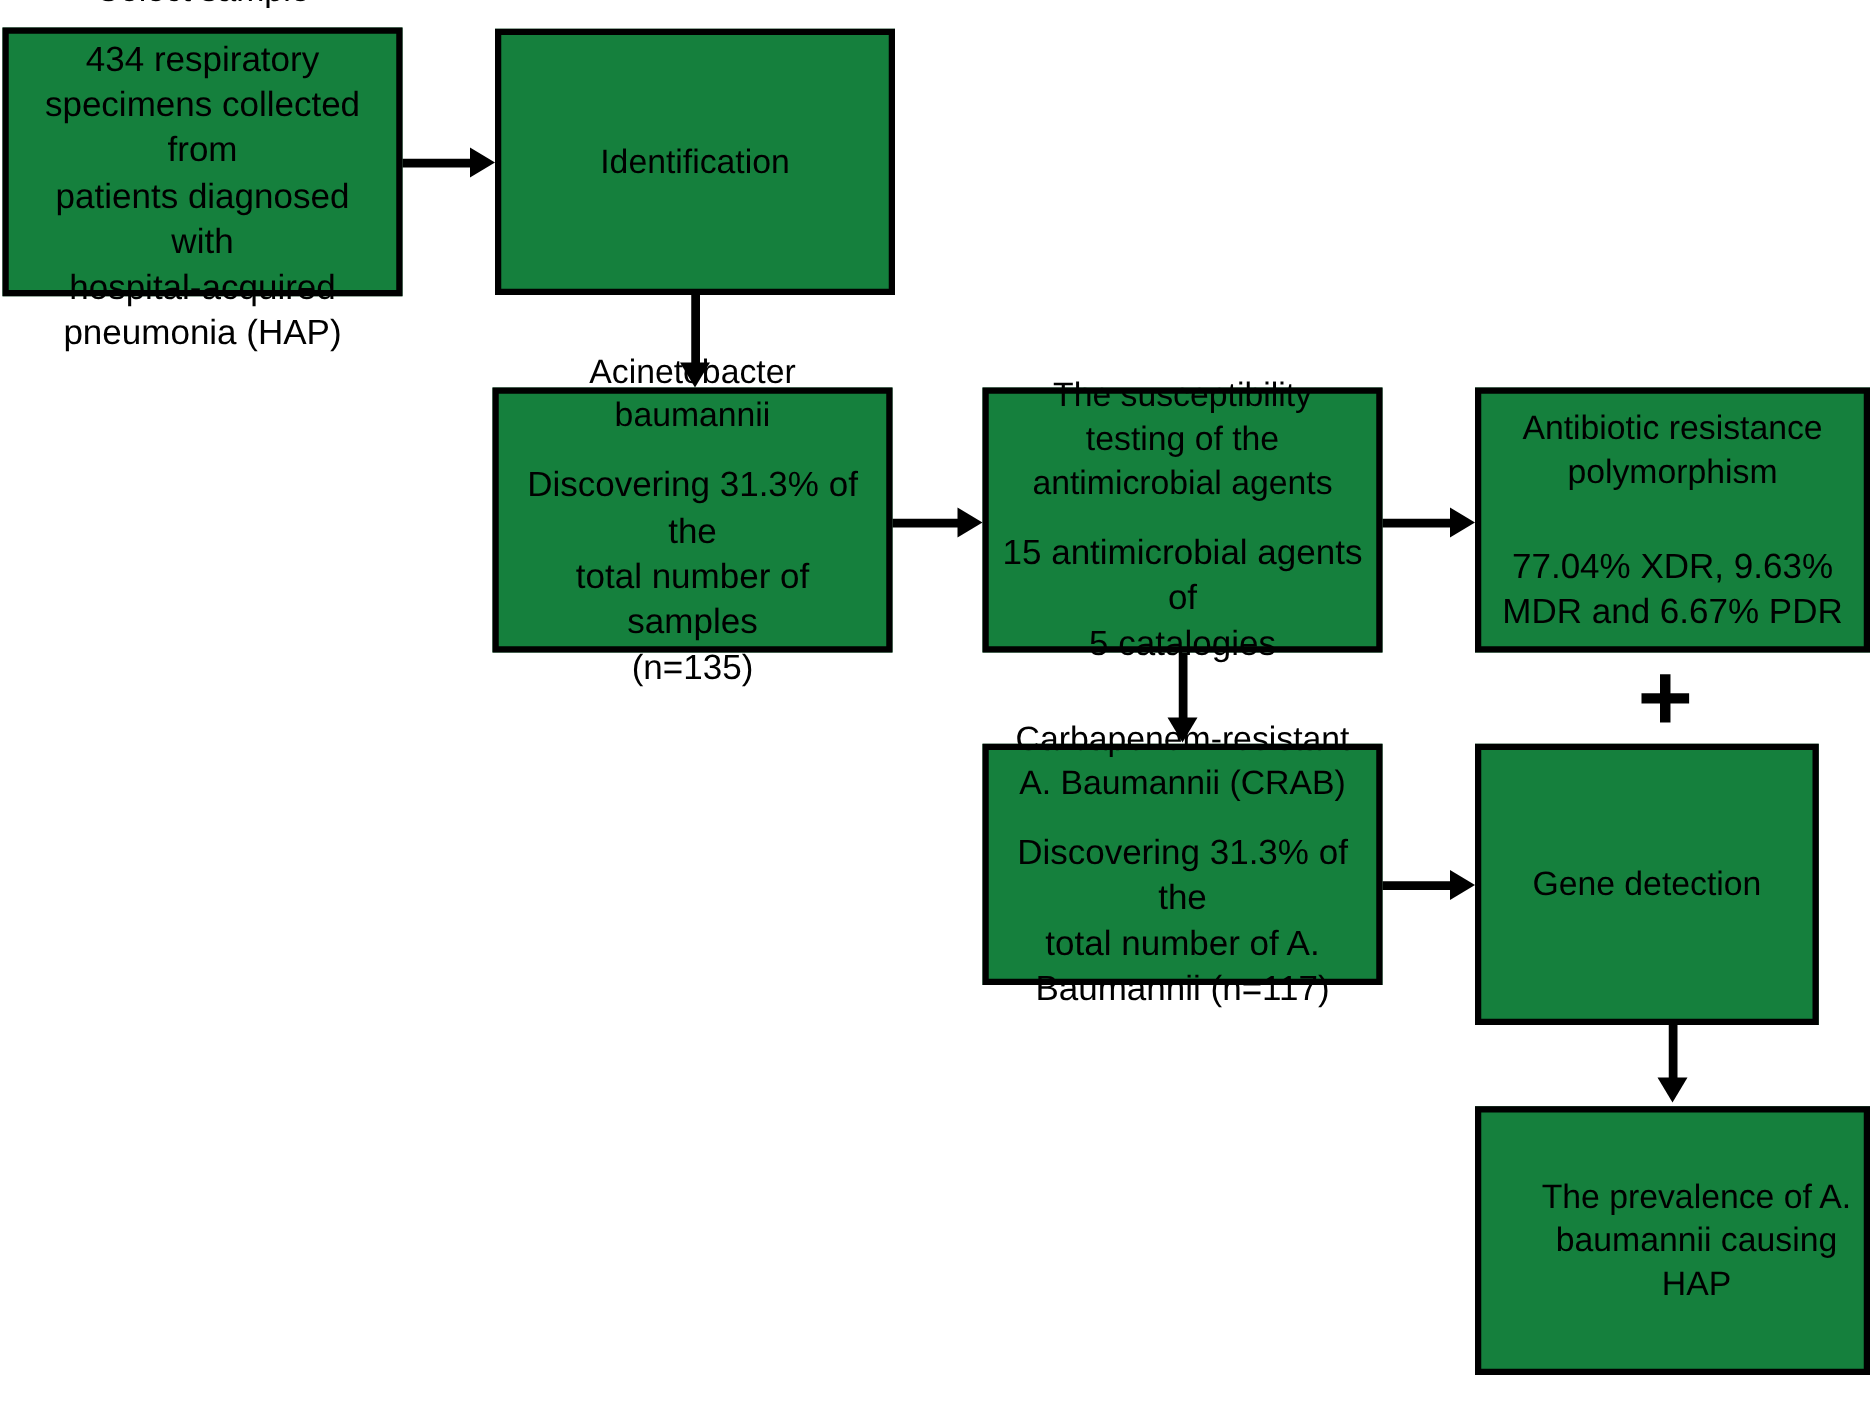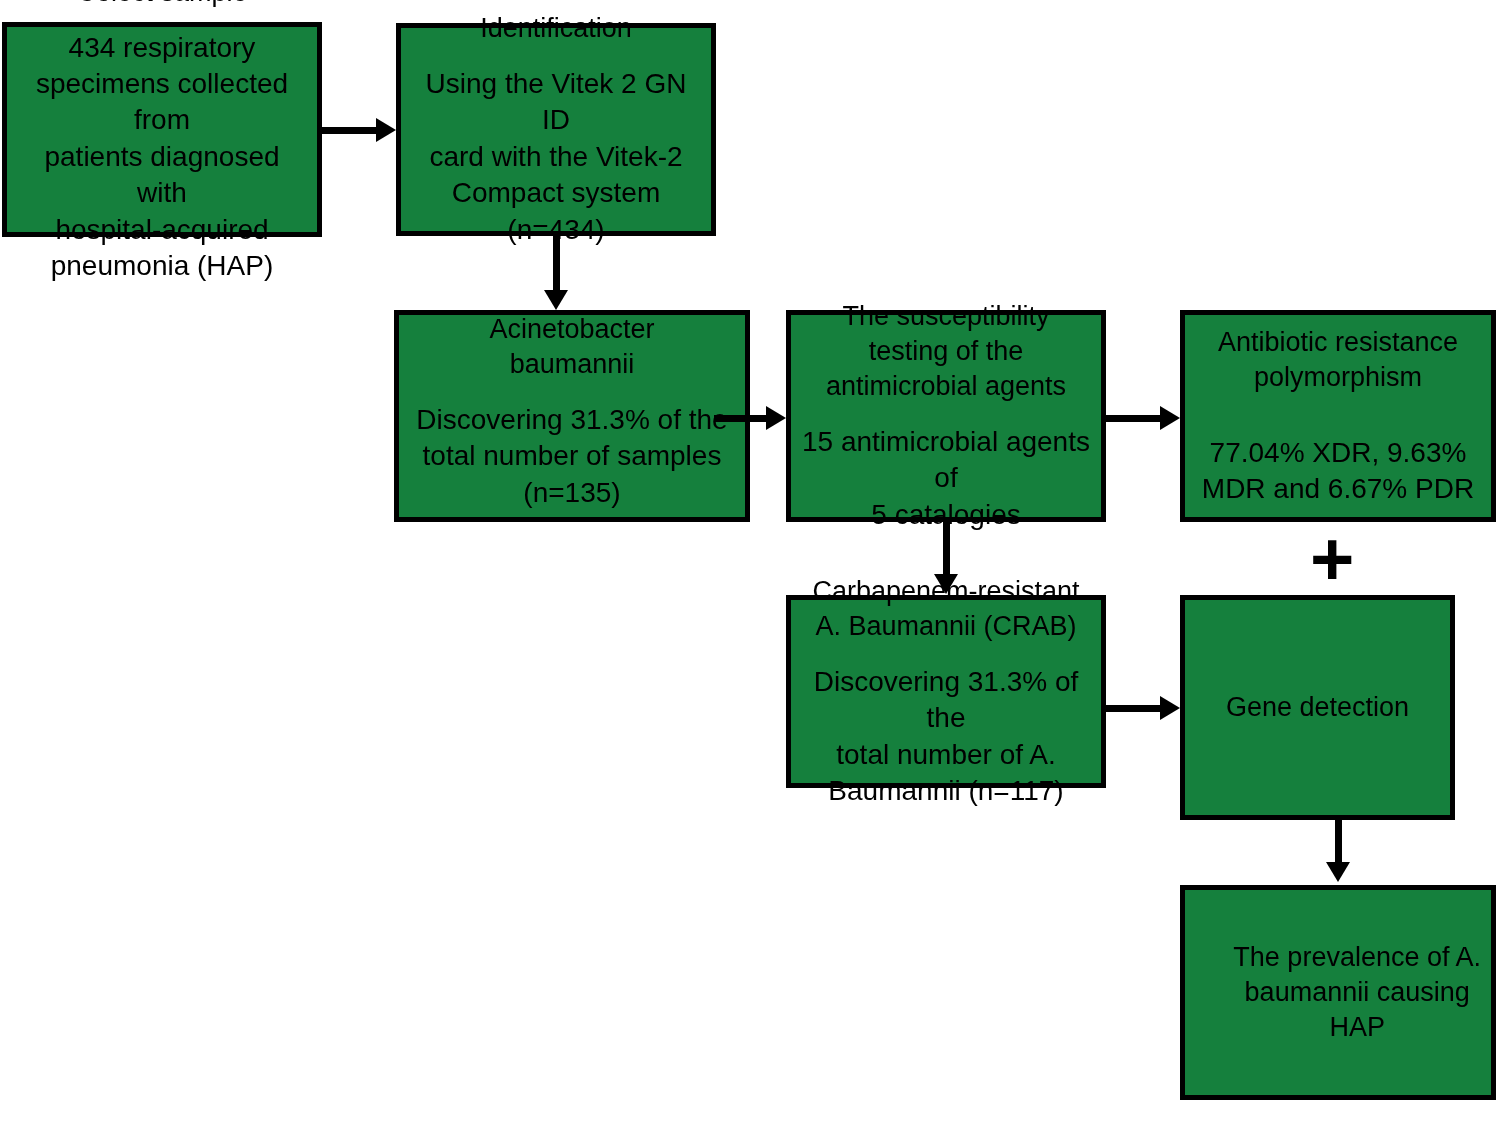--- a/index.html
+++ b/index.html
@@ -84,26 +84,23 @@
     <div class="title">Colect sample</div>
     <div class="body">434 respiratory
 specimens collected from
 patients diagnosed with
 hospital-acquired
 pneumonia (HAP)</div>
   </div>
 
   <div class="node" style="left:396px; top:23px; width:320px; height:213px;">
     <div class="title">Identification</div>
-    <div class="body">Using the Vitek 2 GN ID
-card with the Vitek-2
-Compact system (n=434)</div>
   </div>
 
-  <div class="node" style="left:394px; top:310px; width:356px; height:212px;justify-content:flex-end;">
+  <div class="node" style="left:394px; top:310px; width:320px; height:212px;">
     <div class="title">Acinetobacter
 baumannii</div>
     <div class="body">Discovering 31.3% of the
 total number of samples
 (n=135)</div>
   </div>
 
   <div class="node" style="left:786px; top:310px; width:320px; height:212px;">
     <div class="title">The susceptibility
 testing of the

